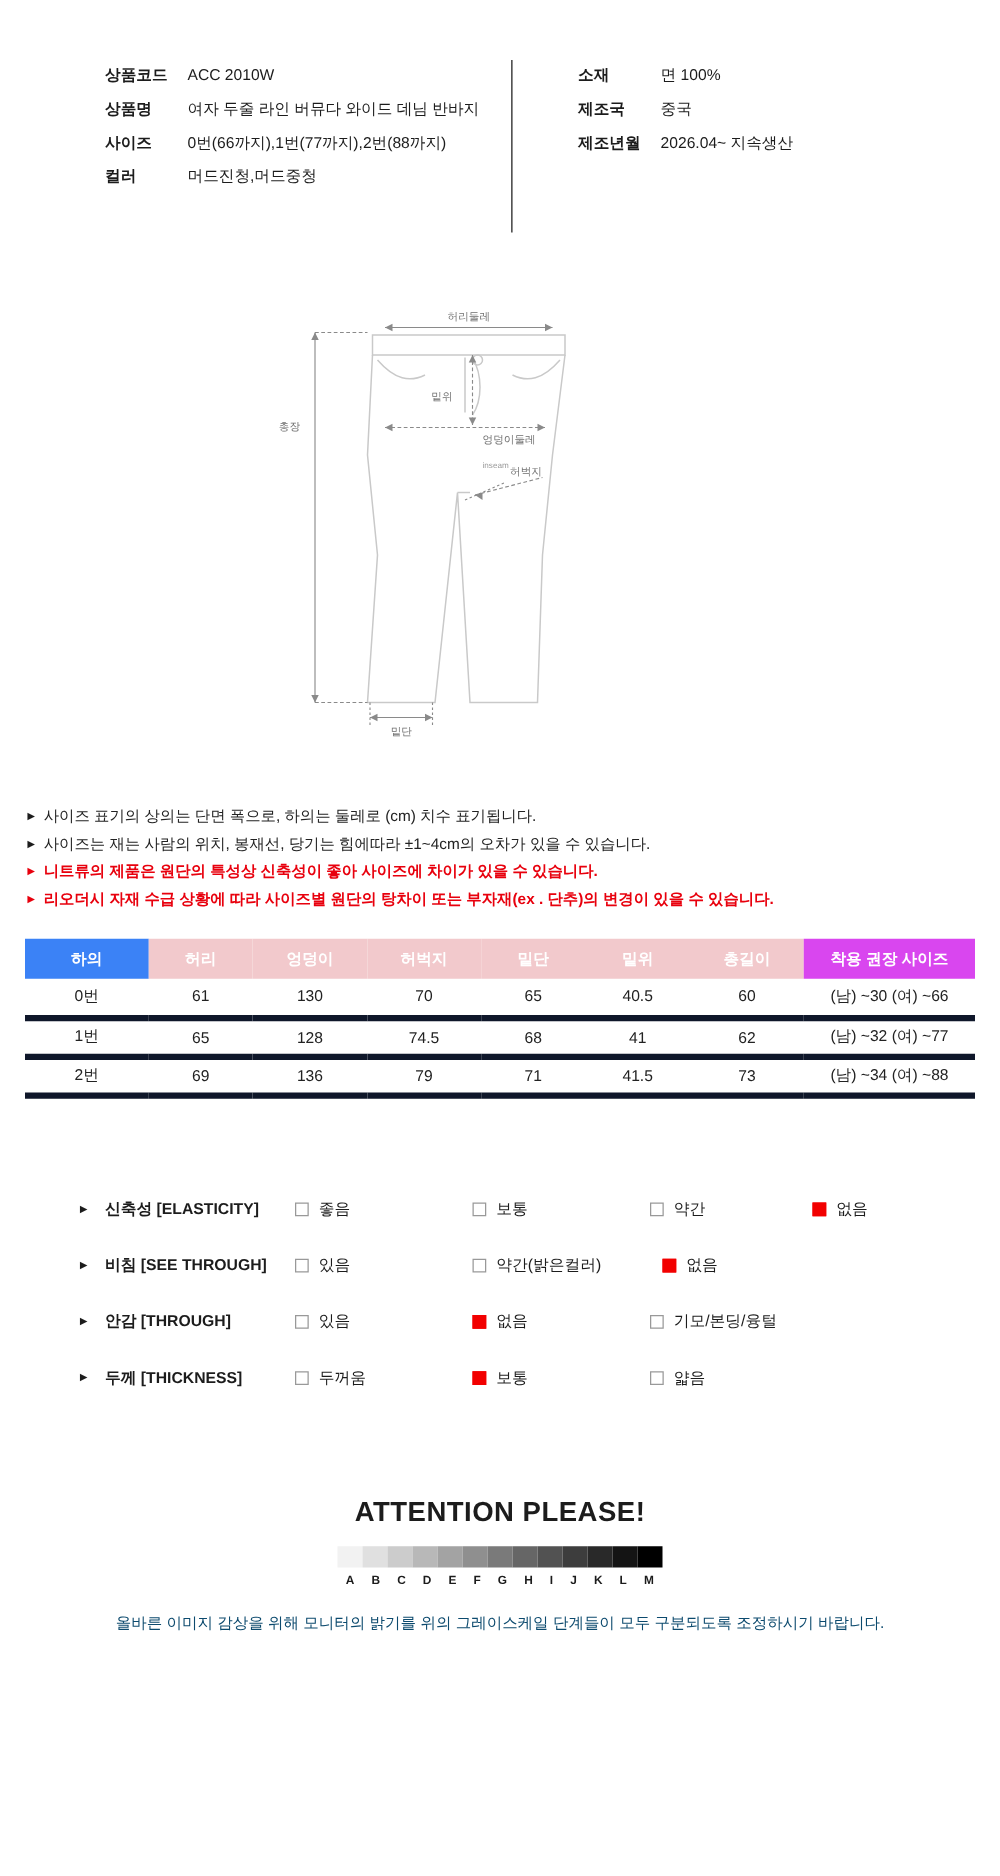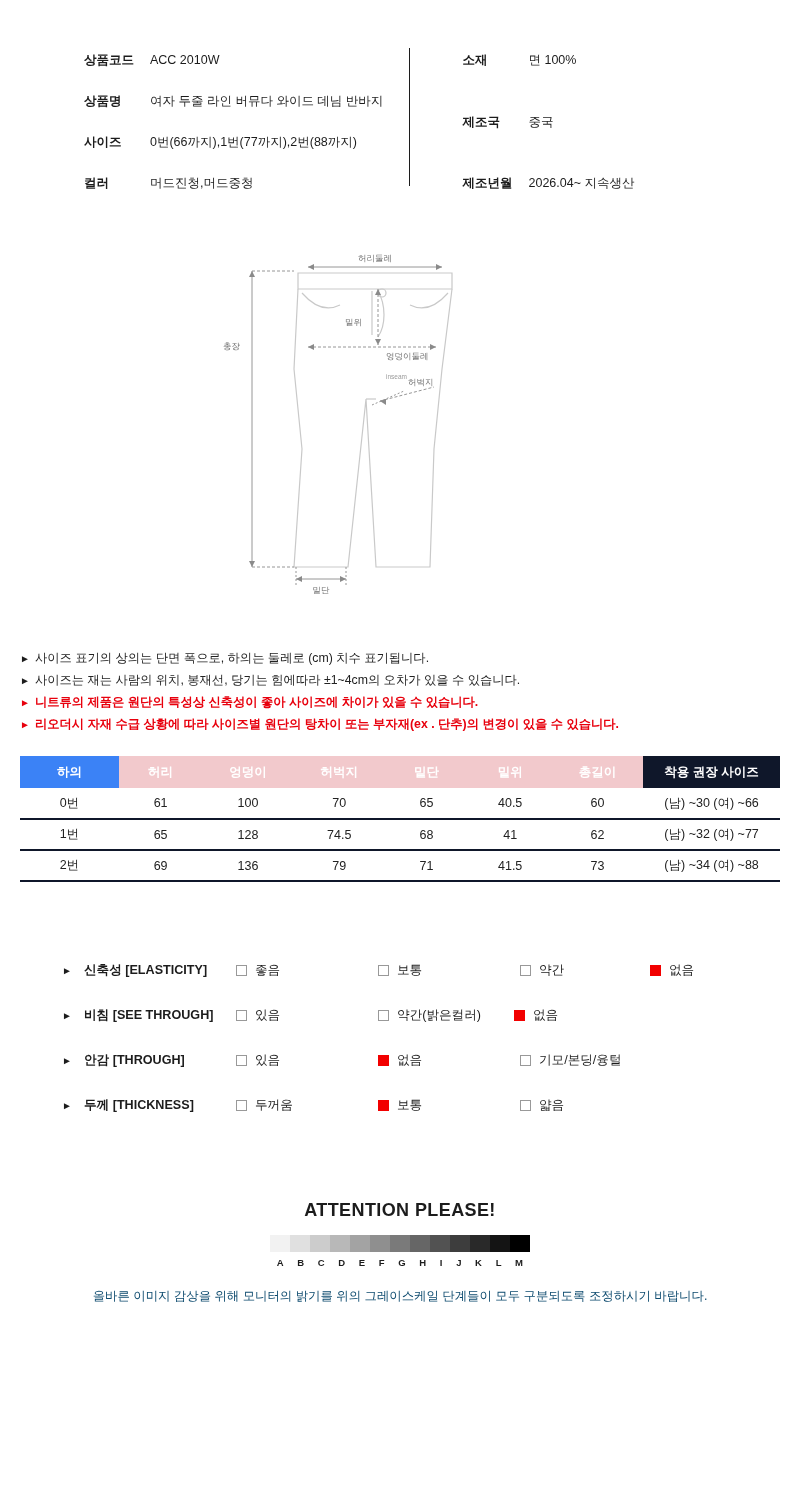--- a/index.html
+++ b/index.html
@@ -35,22 +35,21 @@
     justify-content: center;
   }
   .info-inner {
     width: 720px;
     display: flex;
     position: relative;
   }
   .info-col {
     display: flex;
     flex-direction: column;
-    gap: 25px;
-    justify-content: space-between;
+    gap: 11px;
   }
   .info-col.left { width: 370px; padding-left: 44px; }
   .info-col.right { width: 350px; padding-left: 52px; }
   .divider {
     width: 1px;
     background: #1c1c1c;
     height: 138px;
     align-self: flex-start;
     margin-top: -4px;
   }
@@ -107,25 +106,25 @@
   }
   table.size-table th {
     background: #f2c9cc;
     color: #fff;
     font-weight: bold;
     height: 32px;
     border: none;
     font-size: 12.5px;
   }
   table.size-table th.first { background: #3b82f6; }
-  table.size-table th.last { background: #0f172a; }
+  table.size-table th.last { background: #d946ef; }
   table.size-table td {
     text-align: center;
     height: 31px;
-    border-bottom: 2px solid #0f172a;
+    border-bottom: 5px solid #0f172a;
     color: #222;
     font-size: 12.5px;
   }
   table.size-table tr:first-child td { border-top: none; }
 
   
   .attrs {
     margin: 66px 0 0 0;
     display: flex;
     flex-direction: column;
@@ -164,21 +163,21 @@
     border-color: #f20000;
   }
   .opt-label { color: #1c1c1c; }
 
   
   .attention {
     margin-top: 72px;
     text-align: center;
   }
   .attention h2 {
-    font-size: 18px;
+    font-size: 22px;
     font-weight: bold;
     letter-spacing: 0.4px;
     margin: 0 0 14px 0;
     color: #1c1c1c;
   }
   .gray-scale {
     display: flex;
     justify-content: center;
     margin: 0 auto;
     width: 260px;
@@ -340,21 +339,21 @@
           <th style="width:11%">밑단</th>
           <th style="width:11%">밑위</th>
           <th style="width:12%">총길이</th>
           <th class="last" style="width:18%">착용 권장 사이즈</th>
         </tr>
       </thead>
       <tbody>
         <tr>
           <td>0번</td>
           <td>61</td>
-          <td>100</td>
+          <td>130</td>
           <td>70</td>
           <td>65</td>
           <td>40.5</td>
           <td>60</td>
           <td>(남) ~30 (여) ~66</td>
         </tr>
         <tr>
           <td>1번</td>
           <td>65</td>
           <td>128</td>
@@ -401,21 +400,21 @@
       </span>
     </div>
 
     <div class="attr-row">
       <span class="attr-arrow">►</span>
       <span class="attr-name">비침 [SEE THROUGH]</span>
       <span class="opt" style="width:142px">
         <span class="box"></span>
         <span class="opt-label">있음</span>
       </span>
-      <span class="opt" style="width:136px">
+      <span class="opt" style="width:152px">
         <span class="box"></span>
         <span class="opt-label">약간(밝은컬러)</span>
       </span>
       <span class="opt" style="width:130px">
         <span class="box checked"></span>
         <span class="opt-label">없음</span>
       </span>
     </div>
 
     <div class="attr-row">

